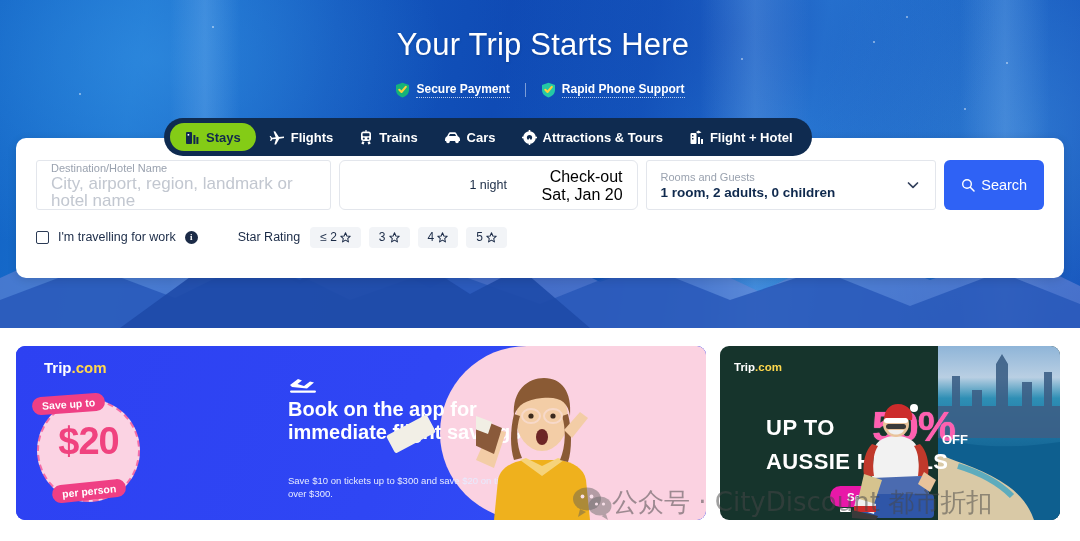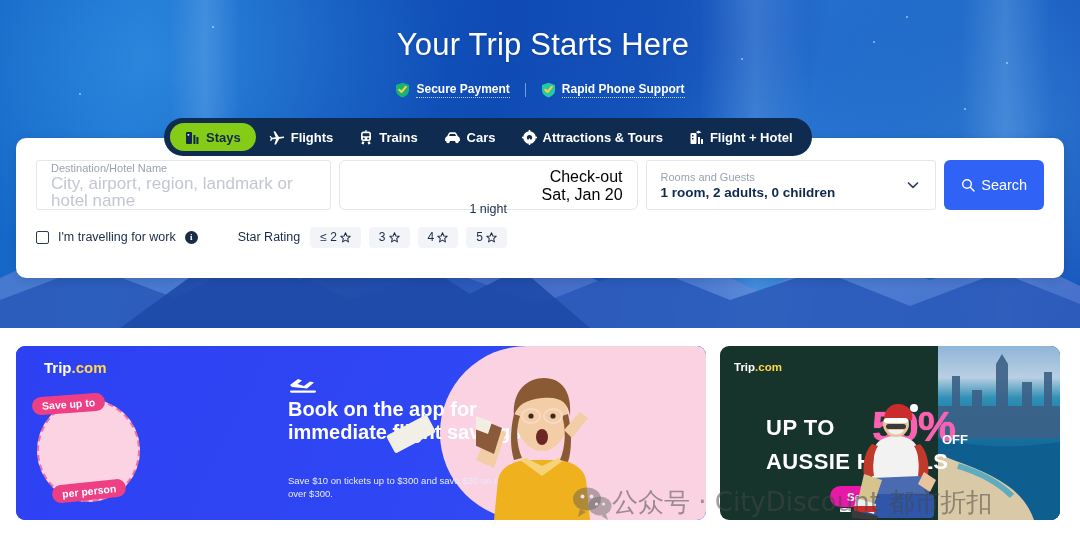--- a/index.html
+++ b/index.html
@@ -80,21 +80,21 @@
 
   .f-dest { width:296px; }
   .datebox {
     border:1px solid #e3e6ec; border-radius:6px; background:#fff;
     padding:7px 14px; display:flex; flex-direction:column; justify-content:center;
     flex:1; cursor:pointer;
   }
   .datebox.right { align-items:flex-end;justify-content:space-between; }
   .nights {
     position:absolute; left:0; right:0; top:50%; transform:translateY(-50%);
-    text-align:center; font-size:12.5px; color:#1a2b45; pointer-events:none;margin-top:24px;
+    text-align:center; font-size:12.5px; color:#1a2b45; pointer-events:none;
   }
   .dates-wrap { position:relative; width:300px; display:flex; gap:8px; }
   .f-guests {
     width:292px; flex-direction:row; align-items:center; justify-content:space-between;
   }
   .f-guests .col { display:flex; flex-direction:column; justify-content:center; }
   .chev { color:#4a5568; }
   .searchbtn {
     width:100px; background:#2f62f5; border:none; border-radius:6px;
     color:#fff; font-size:14.5px; font-weight:normal;
@@ -387,20 +387,21 @@
 
     <div class="pl-logo"><span>Trip</span><span class="dot">.com</span></div>
 
     <svg class="plane-ic" width="34" height="20" viewBox="0 0 34 20">
       <path d="M2 10 L10 4 L14 5.5 L9.5 9 L16 11 L22 6.5 L26 7.5 L19 13.5 L4 12 Z" fill="#ffffff"></path>
       <rect x="2" y="15.5" width="26" height="2.2" rx="1.1" fill="#ffffff"></rect>
     </svg>
 
     <div class="badge">
       <div class="badge-circle"></div>
+      <div class="badge-20">$20</div>
       <div class="rib rib-top">Save up to</div>
       <div class="rib rib-bot">per person</div>
     </div>
 
     <div class="pl-head">Book on the app for immediate flight savings</div>
     <div class="pl-sub">Save $10 on tickets up to $300 and save $20 on tickets over $300.</div>
 
     <div class="ticket"></div>
 
     <svg class="woman" viewBox="0 0 132 148">

